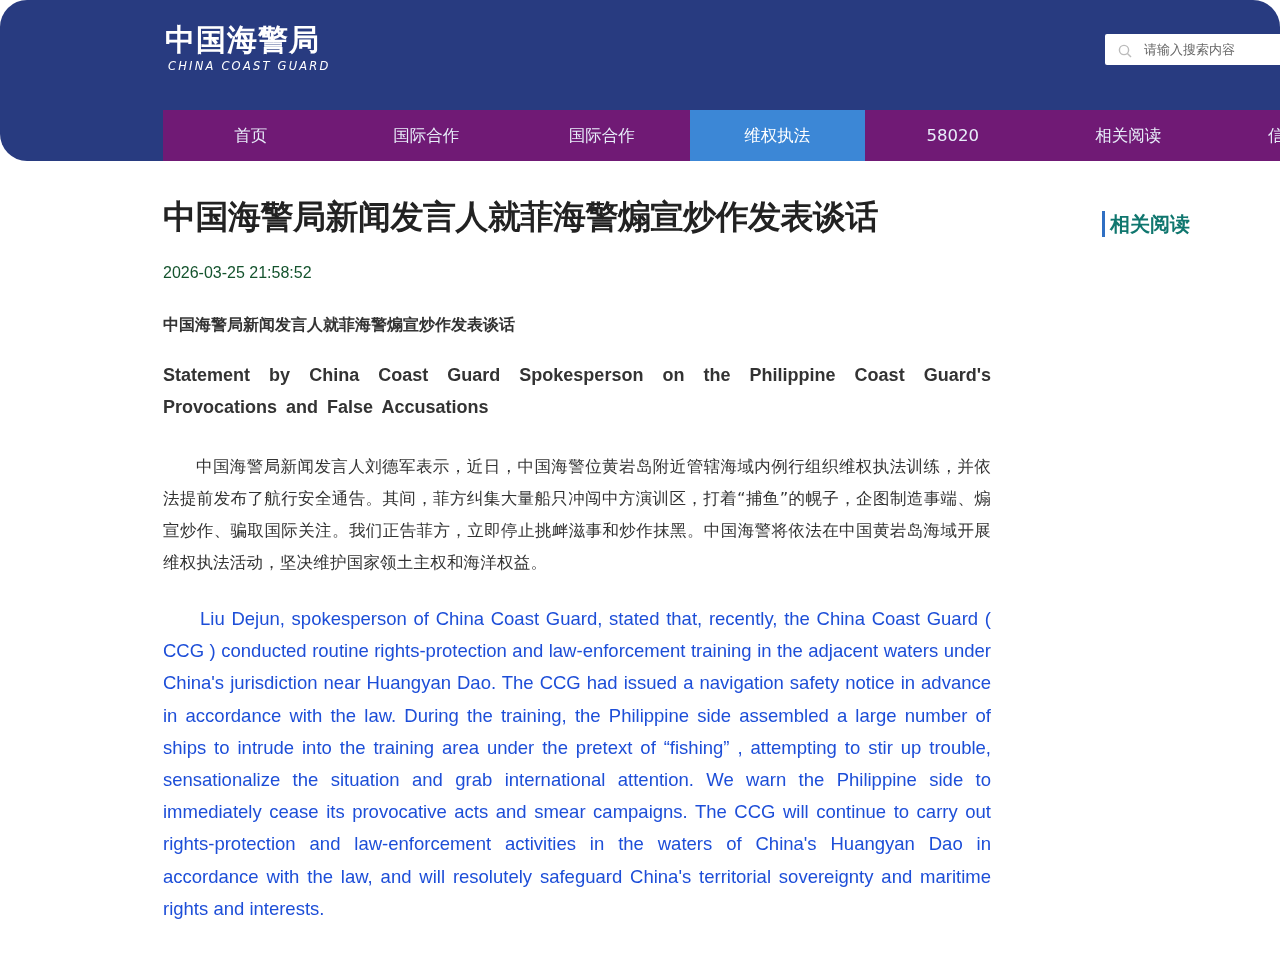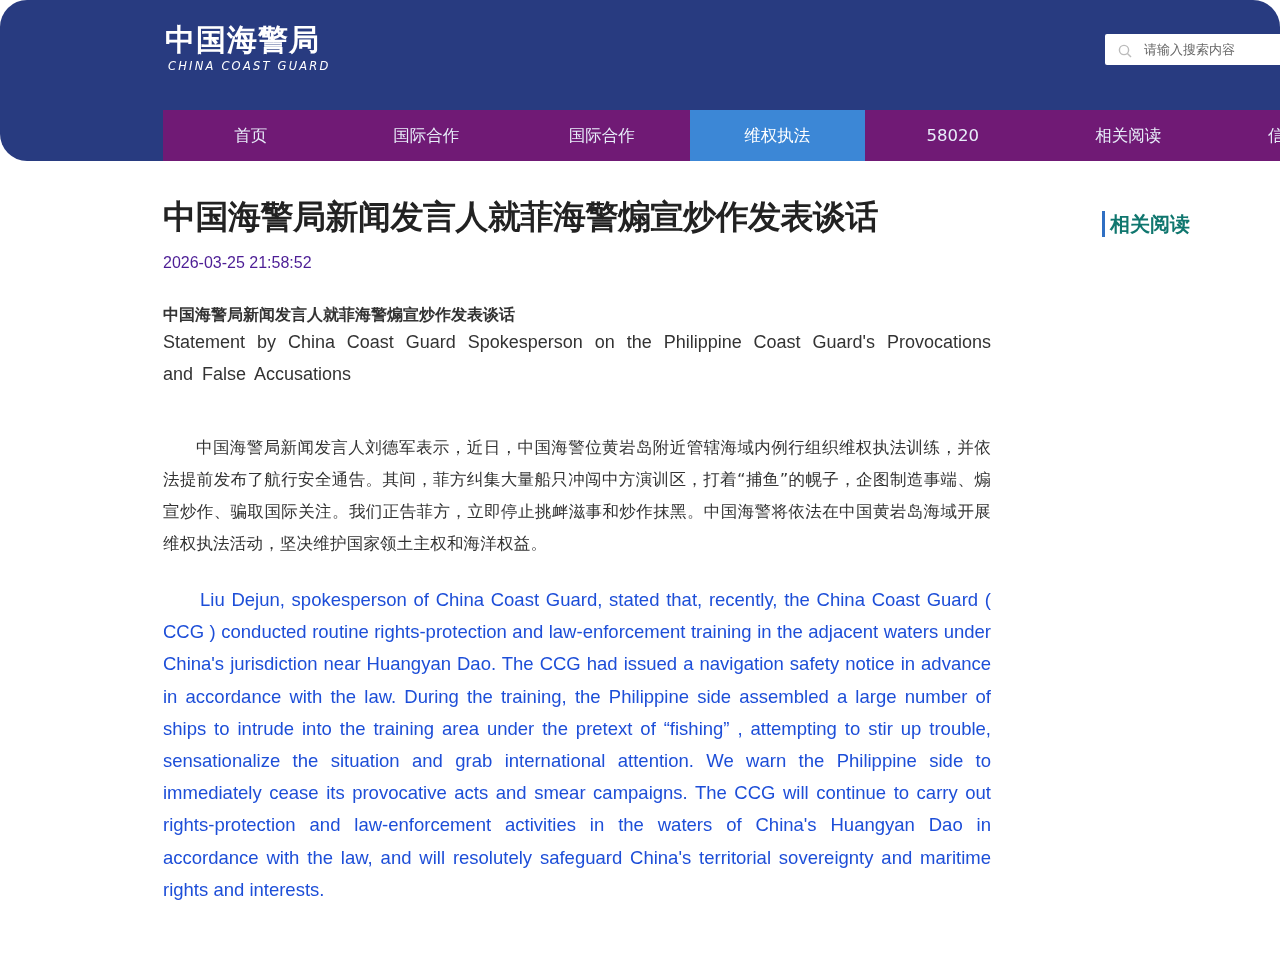--- a/index.html
+++ b/index.html
@@ -49,34 +49,34 @@
   }
   .nav-item.active { background: #3c87d6; color: #ffffff; }
   .nav-item.partial { justify-content: flex-start; padding-left: 52px; box-sizing: border-box; }
 
   .article { position: absolute; left: 163px; top: 190px; width: 828px; }
   .title {
     margin: 0; font-size: 33px; font-weight: bold; color: #222222;
     line-height: 54px; letter-spacing: -0.5px;
   }
   .date {
-    margin-top: 9px; font-size: 16px; color: #4c1d95; line-height: 20px;
+    margin-top: 19px; font-size: 16px; color: #14532d; line-height: 20px;
     font-family: "Liberation Sans", sans-serif;
   }
   .sub-cn {
     margin-top: 31px; font-size: 16px; font-weight: bold; color: #333;
     line-height: 22px;
   }
   .sub-en {
-    font-size: 18px; font-weight: normal; color: #333;
+    margin-top: 23px; font-size: 18px; font-weight: bold; color: #333;
     line-height: 32px; text-align: justify; text-align-last: left;
     font-family: "Liberation Sans", sans-serif; word-spacing: 4px;
   }
   .para-cn {
-    margin-top: 42px; font-size: 16.5px; color: #333; line-height: 32px;
+    margin-top: 28px; font-size: 16.5px; color: #333; line-height: 32px;
     text-indent: 2em; text-align: justify; letter-spacing: 0.2px;
   }
   .para-en {
     margin-top: 24px; font-size: 18.5px; color: #1d4ed8; line-height: 32.2px;
     text-indent: 2em; text-align: justify;
     font-family: "Liberation Sans", sans-serif;
   }
   .related {
     position: absolute; left: 1102px; top: 211px;
     border-left: 3px solid #2f6fc3; padding-left: 5px;

